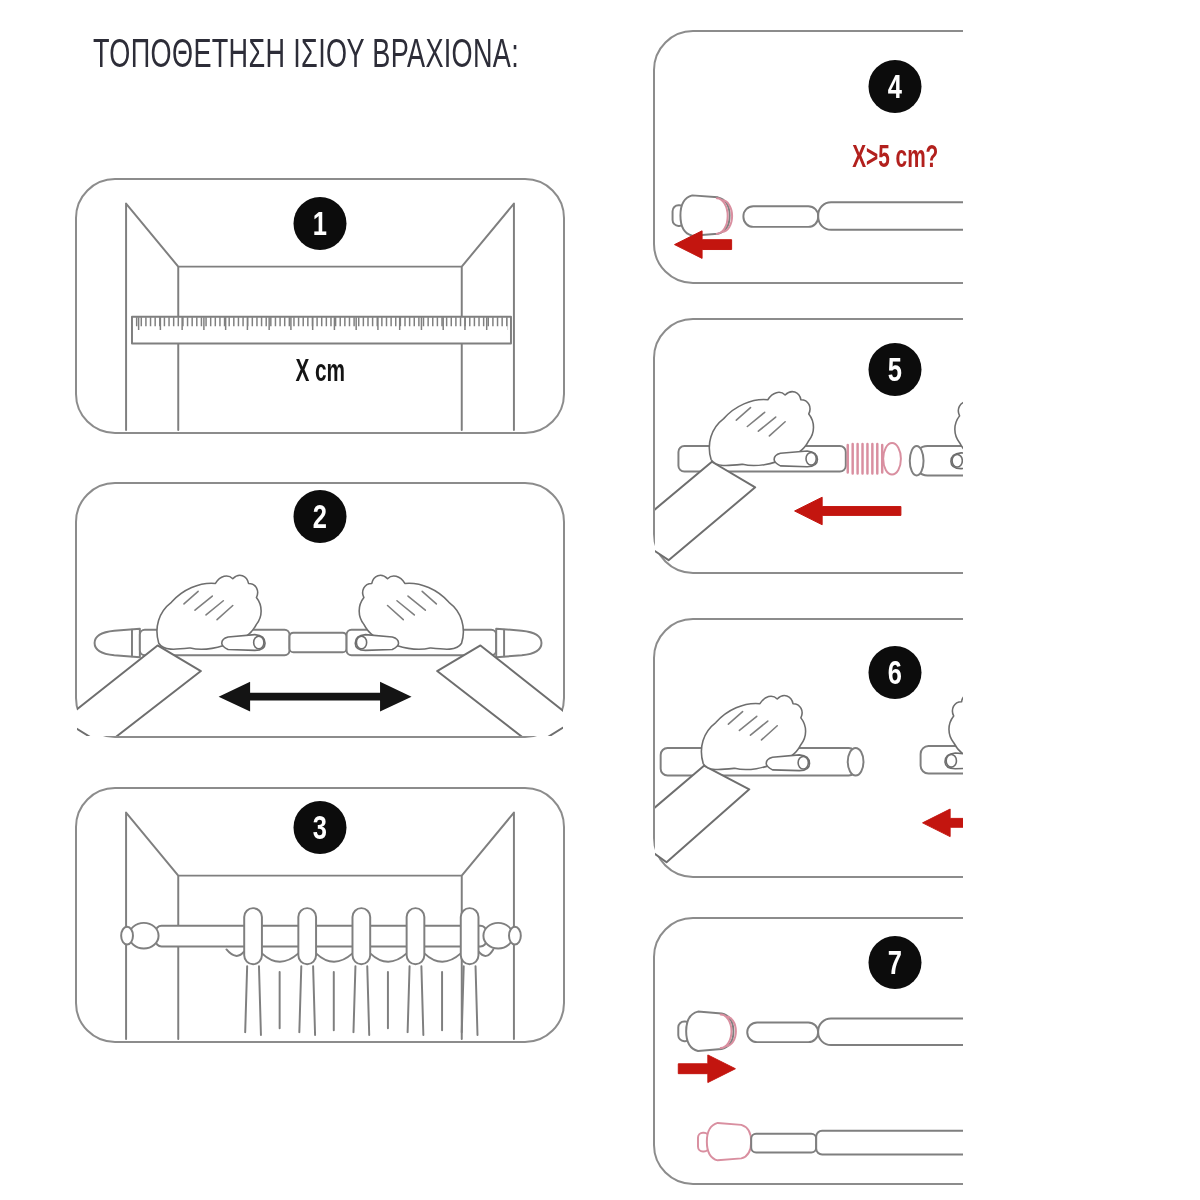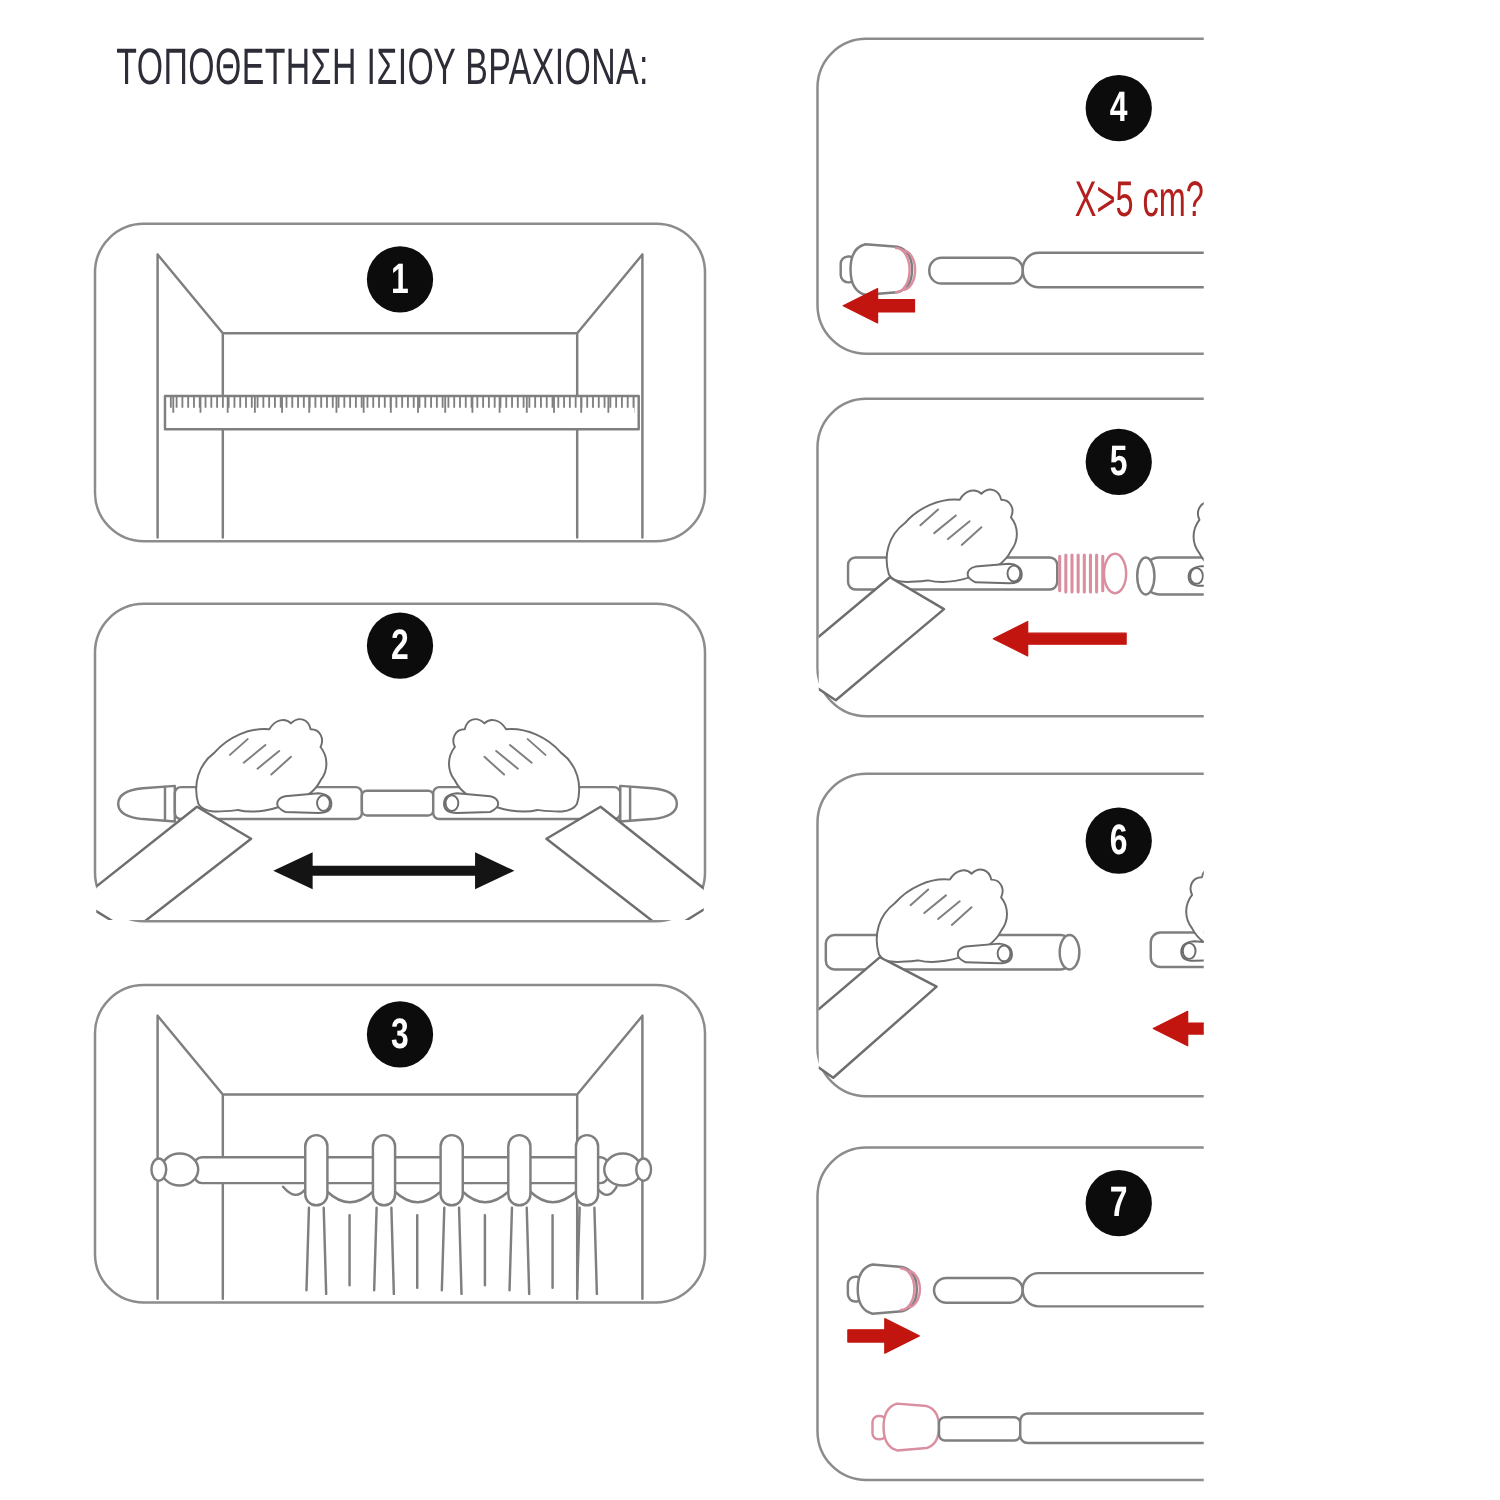--- a/index.html
+++ b/index.html
@@ -9,22 +9,22 @@
               color:var(--title-text,#2d2d38);white-space:nowrap;
               transform:scaleX(.66);transform-origin:left top;letter-spacing:0.5px;}
   .panel{position:absolute;border:2px solid var(--panel-border,#8c8c8c);border-radius:40px;
          background:#fff;box-sizing:border-box;}
   .panel > svg{position:absolute;left:0;top:0;width:100%;height:100%;}
   .badge{position:absolute;left:50%;transform:translateX(-50%);width:53px;height:53px;
          border-radius:50%;background:var(--badge-bg,#0c0c0c);color:var(--badge-text,#fff);
          display:flex;align-items:center;justify-content:center;
          font-size:34px;font-weight:bold;z-index:3;}
   .badge span{display:block;transform:scaleX(.75);}
-  .panel-label{position:absolute;left:0;width:100%;text-align:center;font-weight:normal;
-               color:var(--label-text,#141414);font-size:40px;z-index:3;padding-left:16px;}
+  .panel-label{position:absolute;left:0;width:100%;text-align:center;font-weight:bold;
+               color:var(--label-text,#141414);font-size:32px;z-index:3;}
   .panel-label span{display:inline-block;transform:scaleX(.65);white-space:nowrap;}
   .panel-label.red{color:var(--red-text,#b2201d);}
   
   .ln{fill:none;stroke:var(--line,#7f7f7f);stroke-width:2;stroke-linecap:round;stroke-linejoin:round;}
   .ticks{stroke-linecap:butt;}
   .wfill{fill:#ffffff;}
   .hand-fill{fill:#ffffff;stroke:var(--hand-line,#6e6e6e);stroke-width:2;stroke-linejoin:round;stroke-linecap:round;}
   .pink{fill:none;stroke:var(--pink,#d98fa0);stroke-width:2;stroke-linecap:round;}
   .pinkfill{fill:#ffffff;stroke:var(--pink,#d98fa0);stroke-width:2;stroke-linejoin:round;}
   .red{fill:var(--red-arrow,#c3150f);stroke:var(--red-arrow,#c3150f);stroke-linejoin:round;}
@@ -51,20 +51,21 @@
   <section class="panel" style="left:75px;top:178px;width:490px;height:256px">
     <svg viewBox="0 0 490 256">
       <path class="ln" d="M48,24 L48,254 M442,24 L442,254 M48,24 L101,88 M442,24 L389,88 M101,88 L389,88 M101,88 L101,254 M389,88 L389,254"></path>
       <rect class="ln wfill" x="54" y="139" width="385" height="27"></rect>
       <line class="ln ticks" x1="58" y1="144" x2="436" y2="144" style="stroke-width:9;stroke-dasharray:1.5 3.2"></line>
       <line class="ln ticks" x1="60" y1="146" x2="436" y2="146" style="stroke-width:13;stroke-dasharray:1.5 20.6"></line>
     </svg>
     <div class="badge" style="top:17px">
         <span>1</span>
       </div>
+    <div class="panel-label" style="top:172px"><span>X cm</span></div>
   </section>
 
   <section class="panel" style="left:75px;top:482px;width:490px;height:256px">
     <svg viewBox="0 0 490 256">
       <path class="ln wfill" d="M62,147 L36,149 Q16,151 16,161.5 Q16,172 36,174 L62,176 Z"></path>
       <line class="ln" x1="54" y1="148" x2="54" y2="175"></line>
       <rect class="ln wfill" x="62" y="148" width="152" height="26" rx="5"></rect>
       <rect class="ln wfill" x="214" y="151" width="58" height="20" rx="4"></rect>
       <rect class="ln wfill" x="272" y="148" width="152" height="26" rx="5"></rect>
       <path class="ln wfill" d="M424,147 L450,149 Q470,151 470,161.5 Q470,172 450,174 L424,176 Z"></path>

